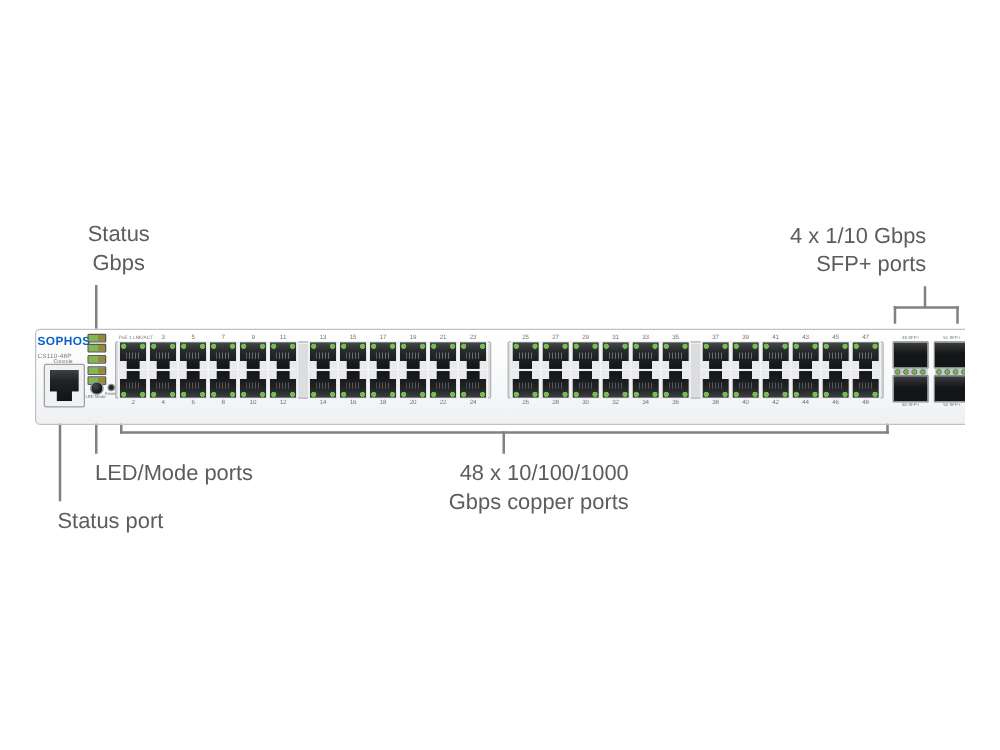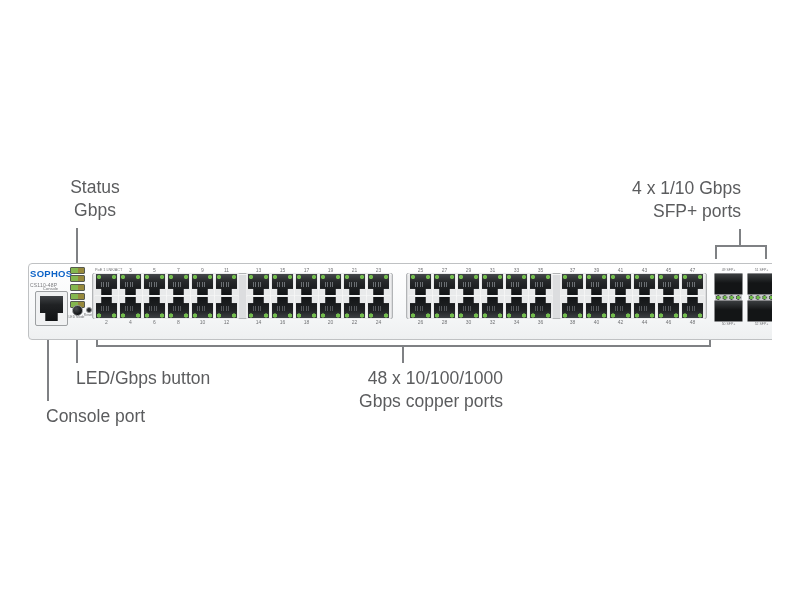--- a/index.html
+++ b/index.html
@@ -122,22 +122,22 @@
     <div>Gbps</div>
   </div>
   <div class="ann right" id="ann-sfp">
     <div>4 x 1/10 Gbps</div>
     <div>SFP+ ports</div>
   </div>
   <div class="ann center" id="ann-copper">
     <div>48 x 10/100/1000</div>
     <div>Gbps copper ports</div>
   </div>
-  <div class="ann" id="ann-ledmode">LED/Gbps button</div>
-  <div class="ann" id="ann-console">Console port</div>
+  <div class="ann" id="ann-ledmode">LED/Mode ports</div>
+  <div class="ann" id="ann-console">Status port</div>
 
   <div class="vline" id="ln-status"></div>
   <div class="vline" id="ln-sfp-stem"></div>
   <div class="bracket-down"></div>
   <div class="bracket-up"></div>
   <div class="vline" id="ln-copper-stem"></div>
   <div class="vline" id="ln-ledmode"></div>
   <div class="vline" id="ln-console"></div>
 
   <div class="chassis"></div>

